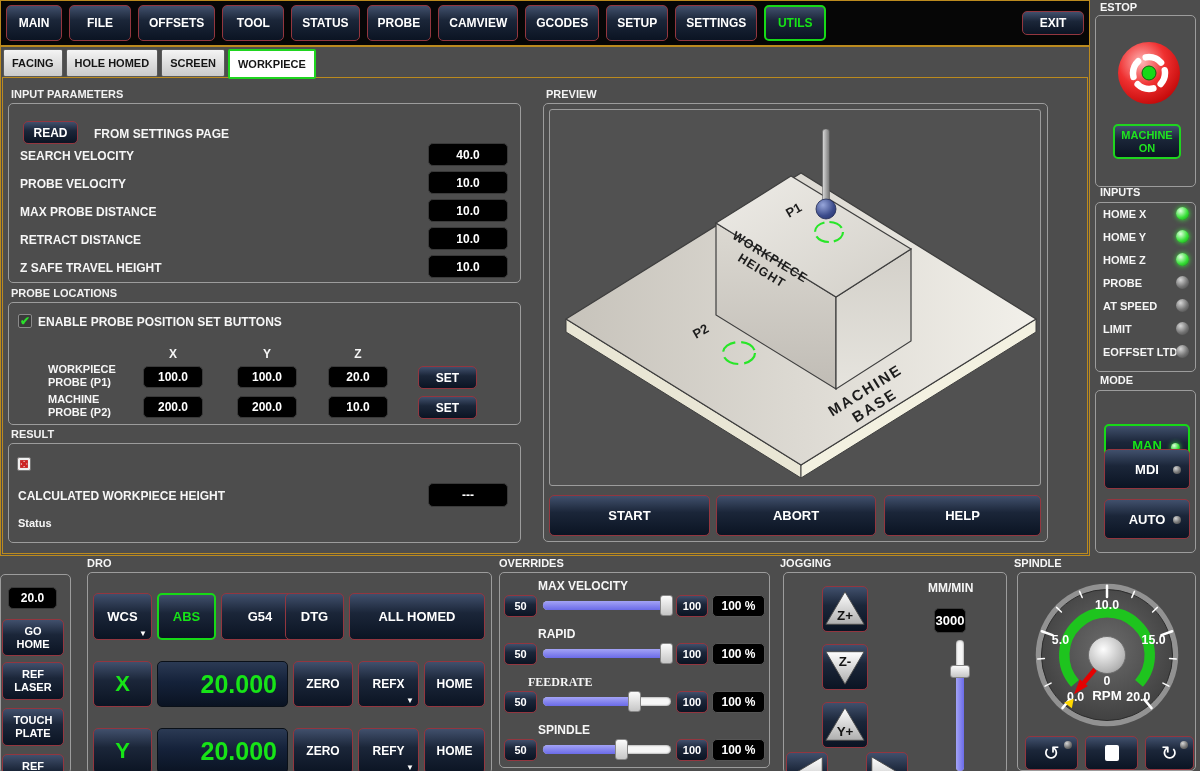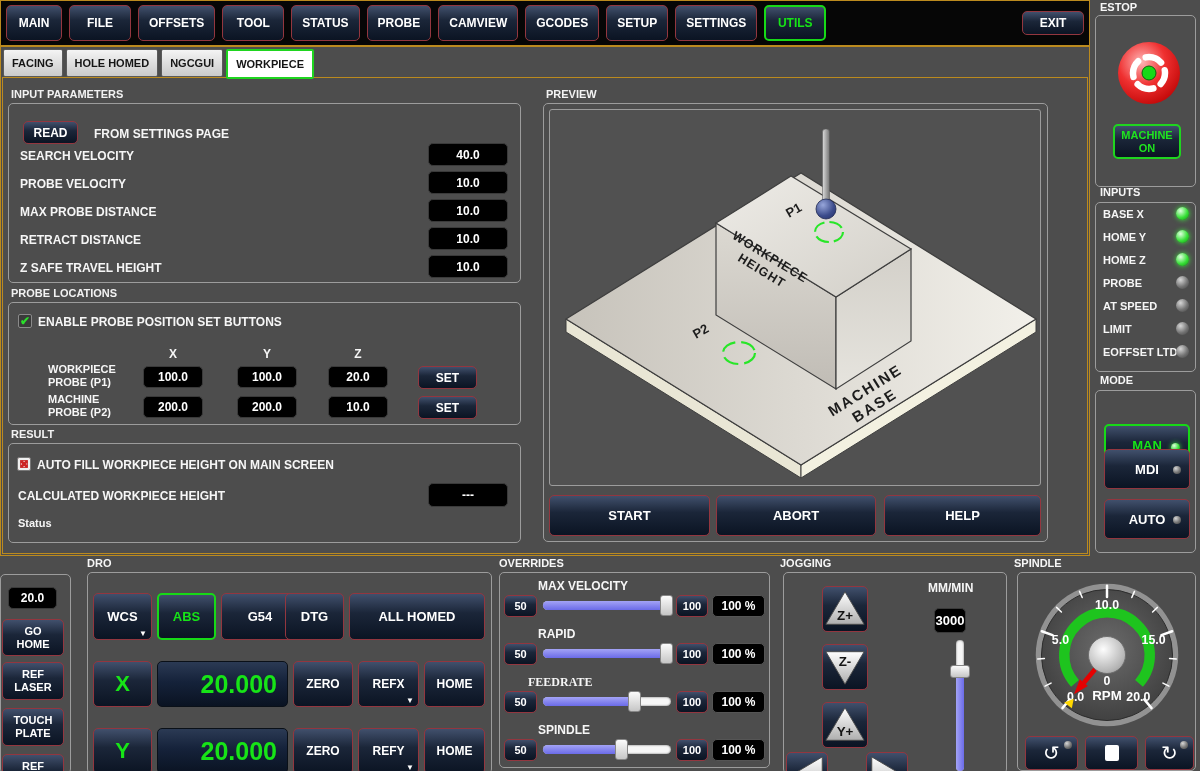--- a/index.html
+++ b/index.html
@@ -109,21 +109,21 @@
     <div class="btn green" style="height:36px;min-width:62px;padding:0 10px;font-size:12px;">UTILS</div>
     <div class="btn" style="height:24px;min-width:62px;padding:0 10px;font-size:12px;margin-left:auto;">EXIT</div>
   </div>
 
   <div class="oframe" style="left:0;top:46px;width:1090px;height:510px;"></div>
   <div class="oframe" style="left:2px;top:77px;width:1086px;height:477px;"></div>
 
   <div class="abs" style="left:3px;top:49px;display:flex;gap:3px;">
     <div class="tab">FACING</div>
     <div class="tab">HOLE HOMED</div>
-    <div class="tab">NGCGUI</div>
+    <div class="tab">SCREEN</div>
     <div class="tab active">WORKPIECE</div>
   </div>
 
   <div class="gb" style="left:8px;top:103px;width:513px;height:180px;">
     <span class="gb-title">INPUT PARAMETERS</span>
   </div>
   <div class="btn" style="position:absolute;left:23px;top:121px;width:55px;height:23px;font-size:12px;">READ</div>
   <div class="lbl" style="left:94px;top:127px;">FROM SETTINGS PAGE</div>
 
   <div class="lbl" style="left:20px;top:149px;">SEARCH VELOCITY</div>
@@ -158,21 +158,20 @@
 PROBE (P2)</div>
   <div class="field abs" style="left:143px;top:396px;width:60px;height:22px;font-size:12px;">200.0</div>
   <div class="field abs" style="left:237px;top:396px;width:60px;height:22px;font-size:12px;">200.0</div>
   <div class="field abs" style="left:328px;top:396px;width:60px;height:22px;font-size:12px;">10.0</div>
   <div class="btn abs" style="left:418px;top:396px;width:59px;height:23px;font-size:12px;">SET</div>
 
   <div class="gb" style="left:8px;top:443px;width:513px;height:100px;">
     <span class="gb-title">RESULT</span>
   </div>
   <div class="cb2 abs" style="left:17px;top:457px;width:14px;height:14px;">✖</div>
-  <div class="lbl" style="left:37px;top:458px;">AUTO FILL WORKPIECE HEIGHT ON MAIN SCREEN</div>
   <div class="lbl" style="left:18px;top:489px;">CALCULATED WORKPIECE HEIGHT</div>
   <div class="field abs" style="left:428px;top:483px;width:80px;height:24px;font-size:12px;">---</div>
   <div class="lbl" style="left:18px;top:517px;font-size:11px;">Status</div>
 
   <div class="gb" style="left:543px;top:103px;width:505px;height:439px;">
     <span class="gb-title">PREVIEW</span>
   </div>
   <div class="abs" style="left:549px;top:109px;width:492px;height:377px;background:#515151;border:1px solid #9c9c9c;border-radius:3px;">
     <svg width="492" height="377" viewBox="0 0 492 377">
 
@@ -213,21 +212,21 @@
       <circle cx="35" cy="35" r="31" fill="url(#estopG)"></circle>
       <circle cx="35" cy="35" r="16" fill="none" stroke="#ffffff" stroke-width="6.5" stroke-dasharray="17 8.5" stroke-dashoffset="5" stroke-linecap="round"></circle>
       <circle cx="35" cy="35" r="7" fill="#17d917" stroke="#0a660a" stroke-width="1"></circle>
     </svg>
   </div>
   <div class="btn pre" style="position:absolute;left:1113px;top:124px;width:68px;height:35px;font-size:11px;border:2px solid #1fd51f;color:#1fe41f;">MACHINE
 ON</div>
 
   <div class="lbl" style="left:1100px;top:186px;font-size:11px;">INPUTS</div>
   <div class="gb" style="left:1095px;top:202px;width:101px;height:170px;"></div>
-  <div class="lbl" style="left:1103px;top:208px;font-size:11px;">BASE X</div>
+  <div class="lbl" style="left:1103px;top:208px;font-size:11px;">HOME X</div>
   <div class="led abs on" style="left:1176px;top:207px;width:13px;height:13px;"></div>
   <div class="lbl" style="left:1103px;top:231px;font-size:11px;">HOME Y</div>
   <div class="led abs on" style="left:1176px;top:230px;width:13px;height:13px;"></div>
   <div class="lbl" style="left:1103px;top:254px;font-size:11px;">HOME Z</div>
   <div class="led abs on" style="left:1176px;top:253px;width:13px;height:13px;"></div>
   <div class="lbl" style="left:1103px;top:277px;font-size:11px;">PROBE</div>
   <div class="led abs off" style="left:1176px;top:276px;width:13px;height:13px;"></div>
   <div class="lbl" style="left:1103px;top:300px;font-size:11px;">AT SPEED</div>
   <div class="led abs off" style="left:1176px;top:299px;width:13px;height:13px;"></div>
   <div class="lbl" style="left:1103px;top:323px;font-size:11px;">LIMIT</div>

